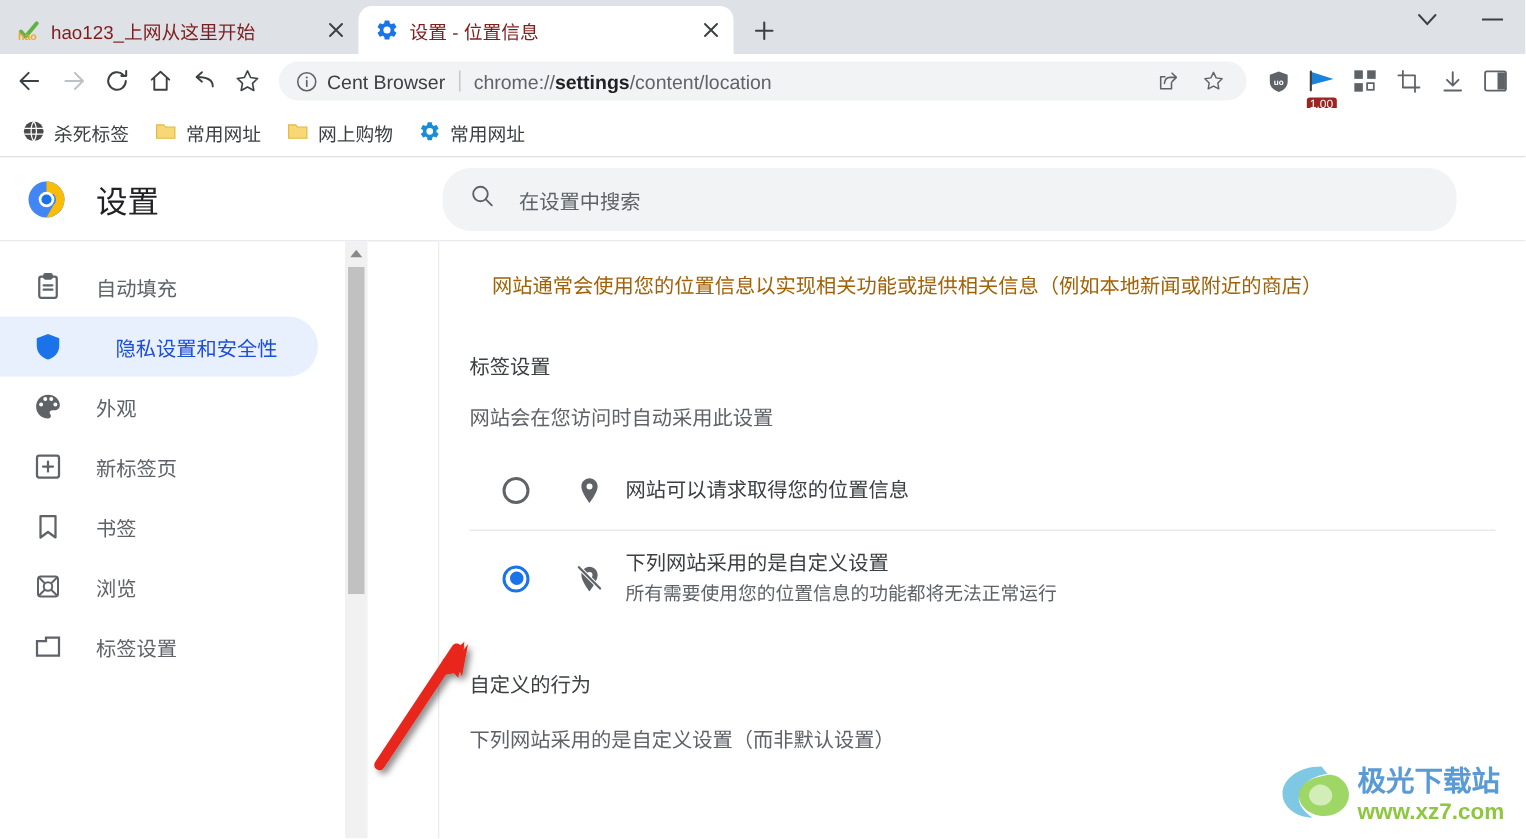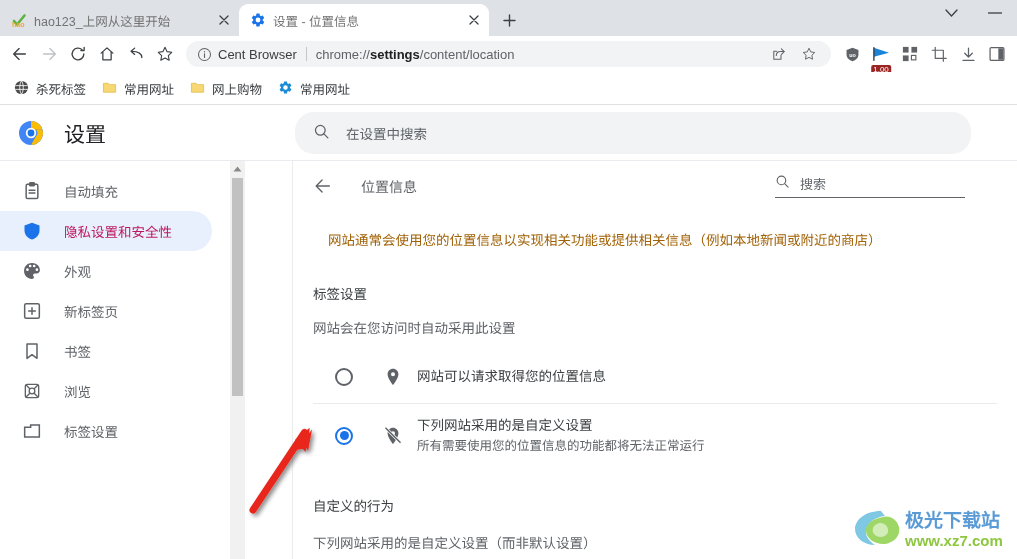--- a/index.html
+++ b/index.html
@@ -17,21 +17,21 @@
     background: #dee1e6;
     display: flex; align-items: flex-end;
   }
   .tab {
     position: relative;
     height: 32px;
     display: flex; align-items: center;
     padding: 0 6px 0 11px;
     border-radius: 9px 9px 0 0;
     font-size: 12.5px;
-    color: #737373;
+    color: #7f1d1d;
     gap: 7px;
   }
   .tab.inactive { width: 239px; background: transparent; }
   .tab.active { width: 250px; background: #ffffff; }
   .tab-favicon { width: 16px; height: 16px; flex: none; position: relative; }
   .tab-title {
     flex: 1 1 auto; white-space: nowrap; overflow: hidden;
     text-overflow: ellipsis; font-size: 12.5px;
   }
   .tab-close {
@@ -100,21 +100,21 @@
   
   .bookmarkbar {
     position: absolute; left: 0; top: 72px; width: 1017px; height: 33px;
     background: #ffffff;
     display: flex; align-items: center; padding: 0 6px;
     border-bottom: 1px solid #e0e0e0;
   }
   .bm-item {
     display: flex; align-items: center; gap: 6px;
     padding: 4px 8px; border-radius: 4px;
-    font-size: 12.5px; color: #3c4043; white-space: nowrap;
+    font-size: 12.5px; color: #3c4043; white-space: nowrap; text-align: right;
   }
   .bm-ico { width: 16px; height: 16px; flex: none; position: relative; }
 
   
   .settings-header {
     position: absolute; left: 0; top: 105px; width: 1017px; height: 56px;
     background: #fff;
     display: flex; align-items: center;
     border-bottom: 1px solid #e8eaed;
   }
@@ -138,21 +138,21 @@
   .side-item {
     display: flex; align-items: center; height: 40px;
     margin-right: 18px;
     border-radius: 0 20px 20px 0;
     padding-left: 22px; gap: 22px;
     color: #5f6368;
   }
   .side-item.selected { background: #e8f0fe; color: #1a73e8; }
   .side-ico { width: 20px; height: 20px; flex: none; display: block; }
   .side-label { font-size: 13.5px; }
-  .side-item.selected .side-label { color: #be185d; }
+  .side-item.selected .side-label { color: #1d4ed8; margin-left: 13px; }
 
   
   .scrollbar {
     position: absolute; left: 230px; top: 161px; width: 15px; height: 398px;
     background: #f1f1f1;
   }
   .sb-up {
     position: absolute; left: 0; top: 0; width: 15px; height: 15px;
     display: flex; align-items: center; justify-content: center;
   }
@@ -542,38 +542,20 @@
     <svg width="9" height="6" viewBox="0 0 9 6">
         <path d="M4.5 0.5 L8.5 5.5 L0.5 5.5 Z" fill="#8a8a8a"></path>
       </svg>
   </div>
   <div class="sb-thumb"></div>
 </div>
 <div class="sep-vert"></div>
 
 <div class="main">
 
-  <div class="main-head">
-    <span class="back-btn">
-      <svg width="20" height="20" viewBox="0 0 22 22">
-          <path d="M18 11 H4.5 M10 4.5 L3.5 11 L10 17.5" stroke="#5f6368" stroke-width="1.5" fill="none" stroke-linecap="round" stroke-linejoin="round"></path>
-        </svg>
-    </span>
-    <span class="main-title">位置信息</span>
-
-    <div class="main-search">
-      <span>
-        <svg width="15" height="15" viewBox="0 0 20 20">
-            <circle cx="8.6" cy="8.6" r="5.7" stroke="#5f6368" stroke-width="1.5" fill="none"></circle>
-            <path d="M12.8 12.8 L17.5 17.5" stroke="#5f6368" stroke-width="1.5" stroke-linecap="round"></path>
-          </svg>
-      </span>
-      <span class="main-search-ph">搜索</span>
-    </div>
-  </div>
 
   <div class="main-body">
 
     <div class="intro">网站通常会使用您的位置信息以实现相关功能或提供相关信息（例如本地新闻或附近的商店）</div>
 
     <div class="sec-label">标签设置</div>
     <div class="sec-sub">网站会在您访问时自动采用此设置</div>
 
     <div class="radio-list">
 

